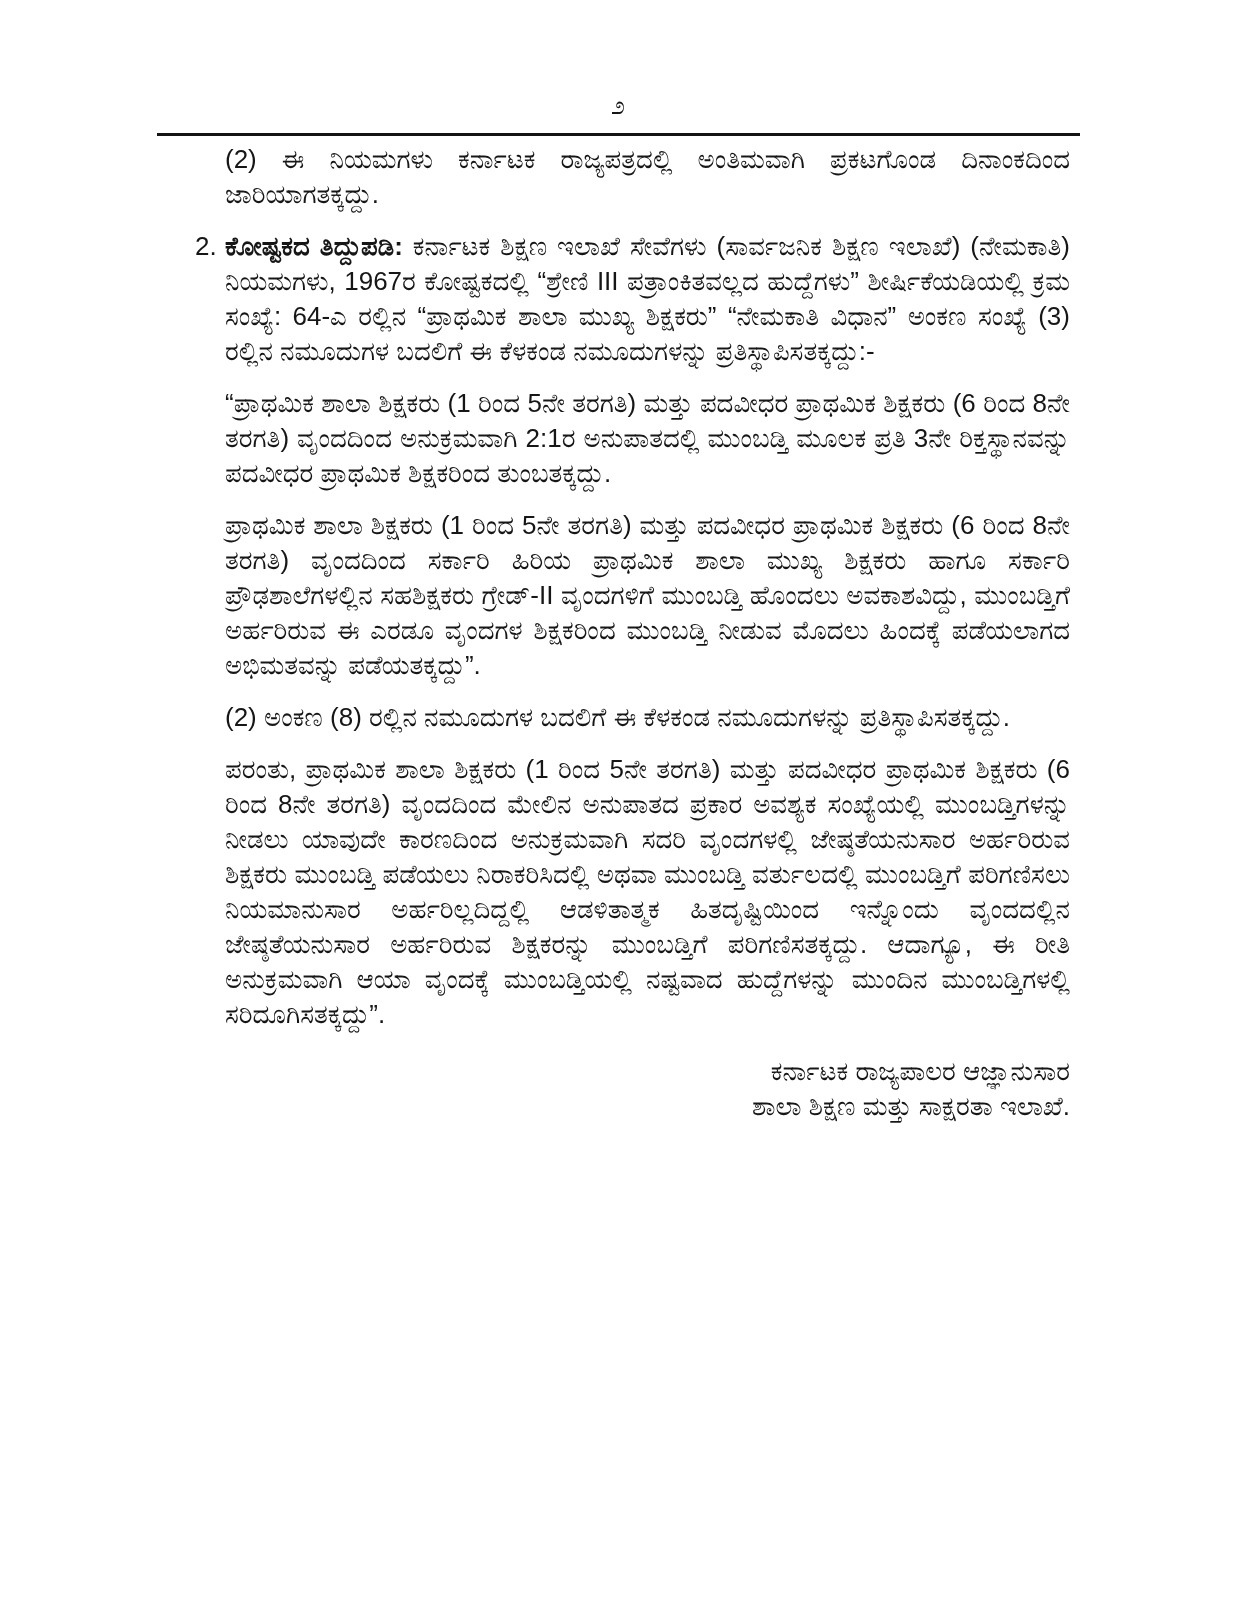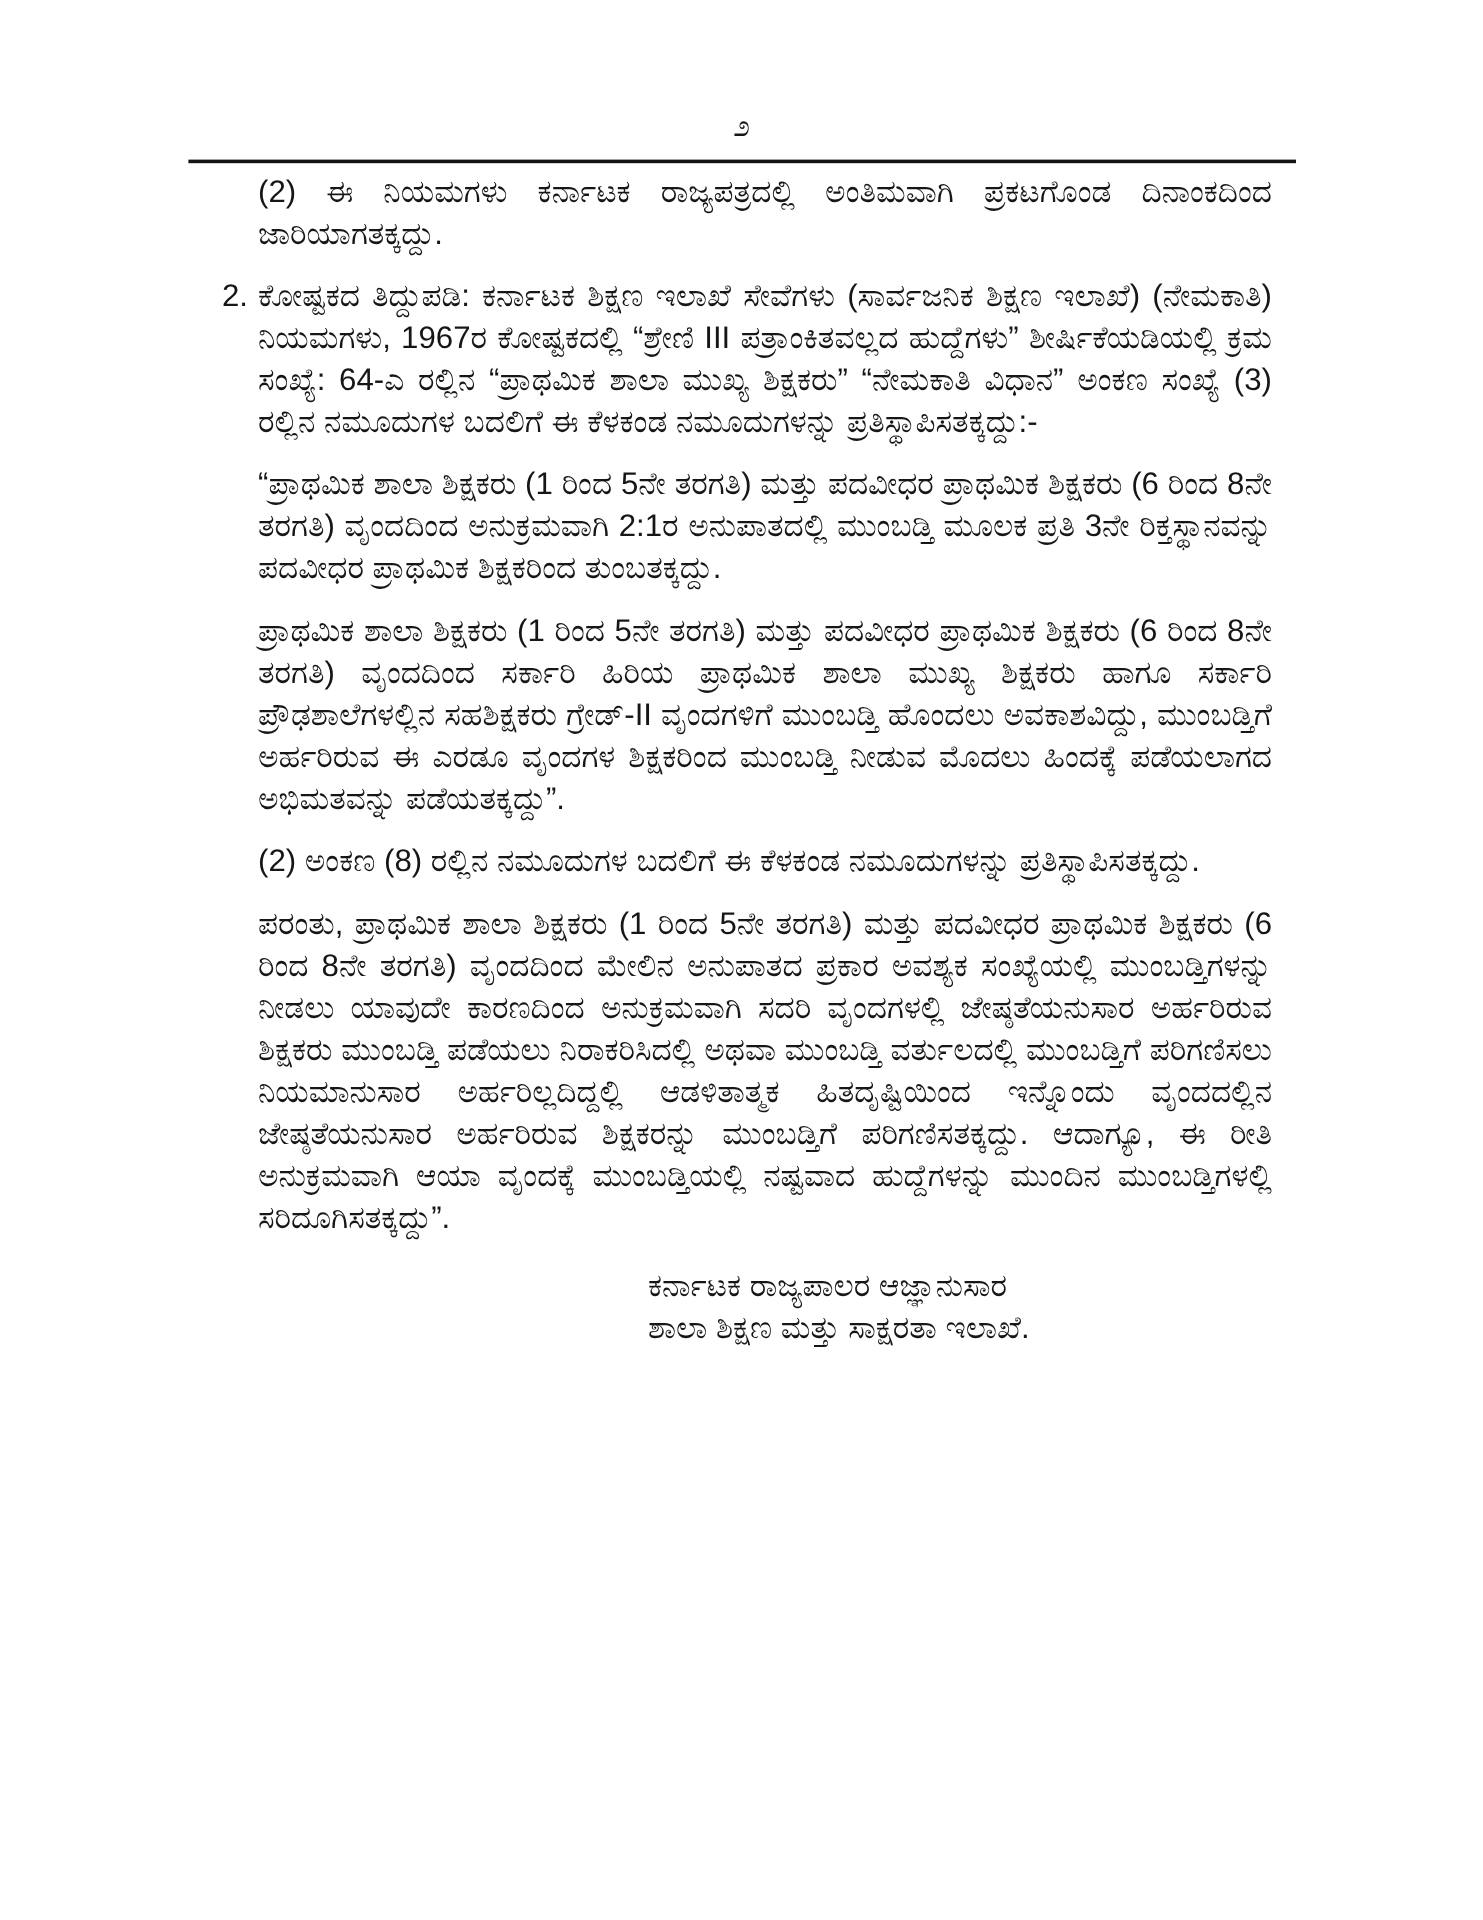--- a/index.html
+++ b/index.html
@@ -25,35 +25,35 @@
   }
   .rule {
     position: absolute;
     top: 133px; left: 157px;
     width: 923px; height: 3px;
     background: #141414;
     border: none; margin: 0; padding: 0;
   }
   .content {
     position: absolute;
-    top: 142px; left: 215px;
+    top: 142px; left: 225px;
     width: 845px;
   }
   .para {
     margin: 0 0 17px 0;
     text-align: justify;
     text-justify: inter-word;
   }
   .numbered { position: relative; }
   .num { position: absolute; left: -30px; top: 0; }
-  .bold { font-weight: normal; }
+  .bold { font-weight: bold; }
   .sig {
     width: 520px;
     margin: 22px 0 0 auto;
-    text-align: left;
+    text-align: right;
   }
   .sig p { margin: 0; }
   .sig .name { margin-top: 34px; }
 </style>
 </head>
 <body>
 
 <div class="page">
 
   <div class="page-number">೨</div>

